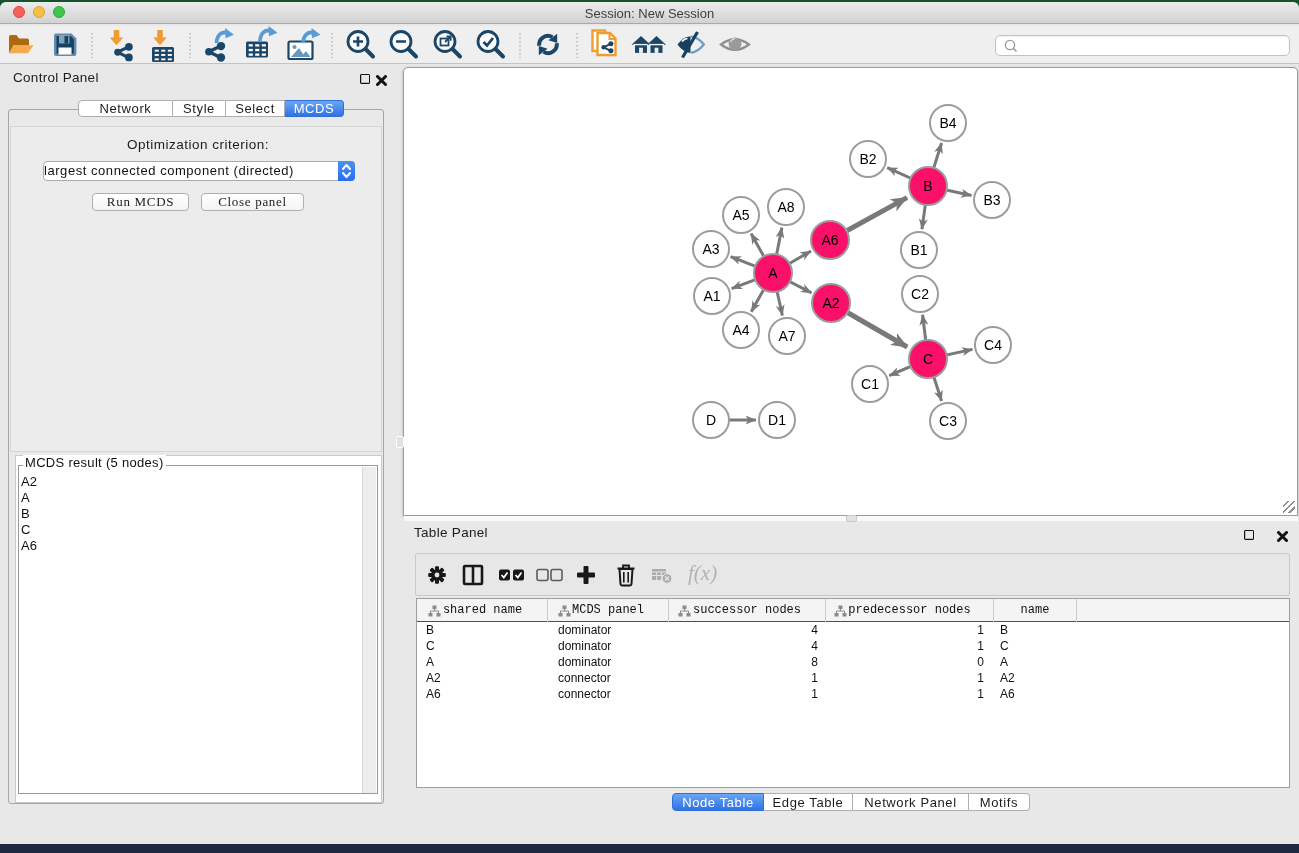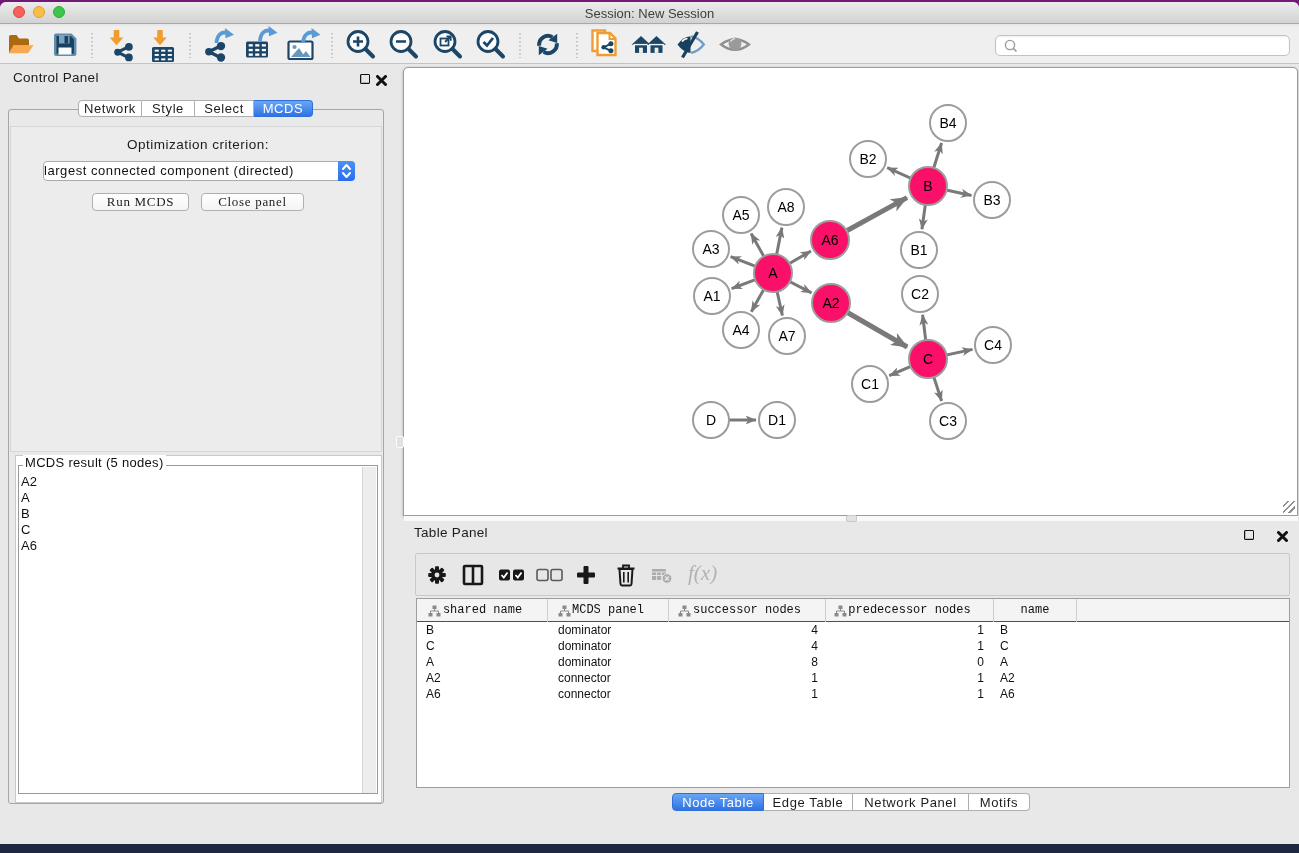--- a/index.html
+++ b/index.html
@@ -1,17 +1,17 @@
 <!DOCTYPE html>
 <html><head>
 <meta charset="utf-8">
 <style>
 * { margin:0; padding:0; box-sizing:border-box; }
 html,body { width:1299px; height:853px; overflow:hidden; }
-#screen { position:relative; width:1299px; height:853px; font-family:"Liberation Sans",sans-serif; background:#701a75; }
+#screen { position:relative; width:1299px; height:853px; font-family:"Liberation Sans",sans-serif; background:#14532d; }
 #appwin { position:absolute; left:0; top:2px; width:1299px; height:842px; background:#e8e8e8; border-radius:6px 6px 0 0; overflow:hidden; }
 #deskbottom { position:absolute; left:0; top:844px; width:1299px; height:9px; background:#1e2840; }
 
 #titlebar { position:absolute; left:0; top:0; width:1299px; height:22px; background:linear-gradient(#ececec,#d2d2d2); border-bottom:1px solid #a9a9a9; border-radius:6px 6px 0 0; }
 .light { position:absolute; top:4px; width:12px; height:12px; border-radius:50%; }
 #titlebar .t { position:absolute; top:3.5px; width:100%; text-align:center; font-size:13px; color:#3e3e3e; }
 
 #toolbar { position:absolute; left:0; top:24px; width:1299px; height:38px; background:#efefef; border-bottom:1px solid #c3c3c3; }
 #searchbox { position:absolute; left:995px; top:9px; width:295px; height:21px; background:#fff; border:1px solid #c2c2c2; border-radius:5px; box-shadow:inset 0 1px 2px rgba(0,0,0,0.07); }
 
@@ -232,21 +232,21 @@
   </div>
 
   <div id="cp-title">Control Panel</div>
   <div class="wbtn-sq" style="left:360px; top:72px;"></div>
   <svg style="position:absolute;left:376px;top:72.5px;" width="11" height="11">
         <path d="M1.5,1.5 L9.5,9.5 M9.5,1.5 L1.5,9.5" stroke="#111" stroke-width="3" stroke-linecap="round"></path>
       </svg>
   <div id="cp-box"></div>
   <div id="cp-inner"></div>
   <div class="tabs" style="left:78px; top:98px;">
-    <div class="tab first" style="width:64px;">Network</div>
+    <div class="tab first" style="width:95px;">Network</div>
     <div class="tab" style="width:53px;">Style</div>
     <div class="tab" style="width:59px;">Select</div>
     <div class="tab last sel" style="width:59px;">MCDS</div>
   </div>
   <div id="optlabel">Optimization criterion:</div>
   <div id="dropdown">largest connected component (directed)
     <div id="dropspin"><svg width="17" height="20">
             <path d="M5,8 L8.5,4 L12,8" fill="none" stroke="#fff" stroke-width="2" stroke-linecap="round" stroke-linejoin="round"></path>
             <path d="M5,12 L8.5,16 L12,12" fill="none" stroke="#fff" stroke-width="2" stroke-linecap="round" stroke-linejoin="round"></path>
           </svg></div>

